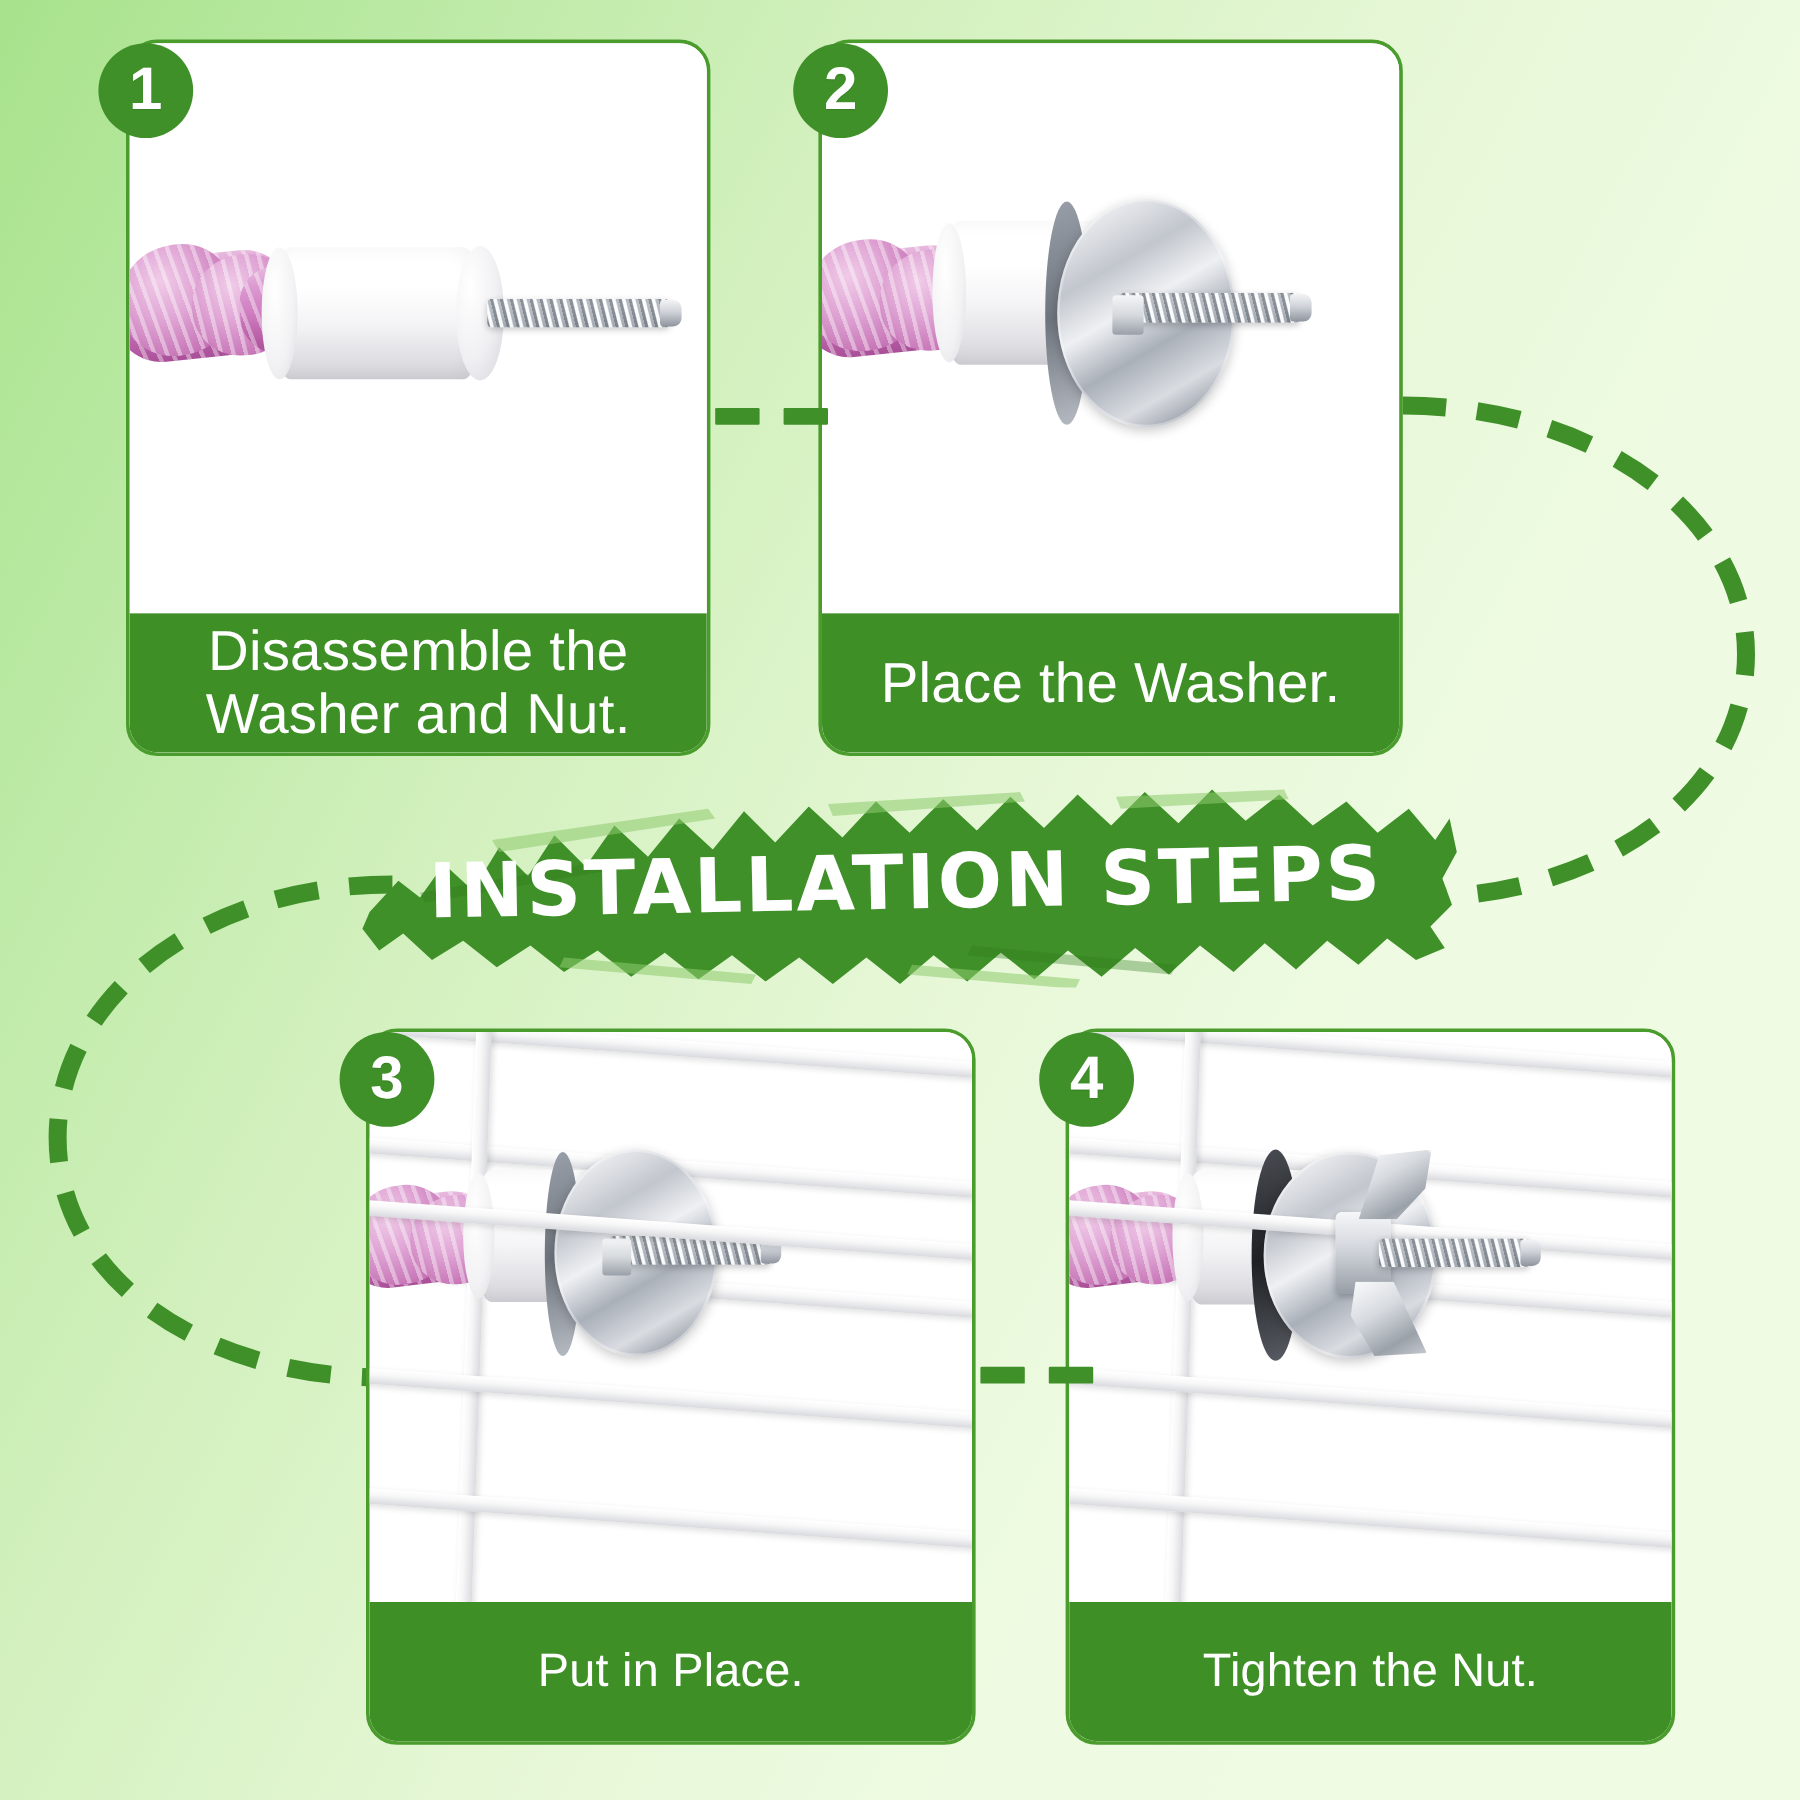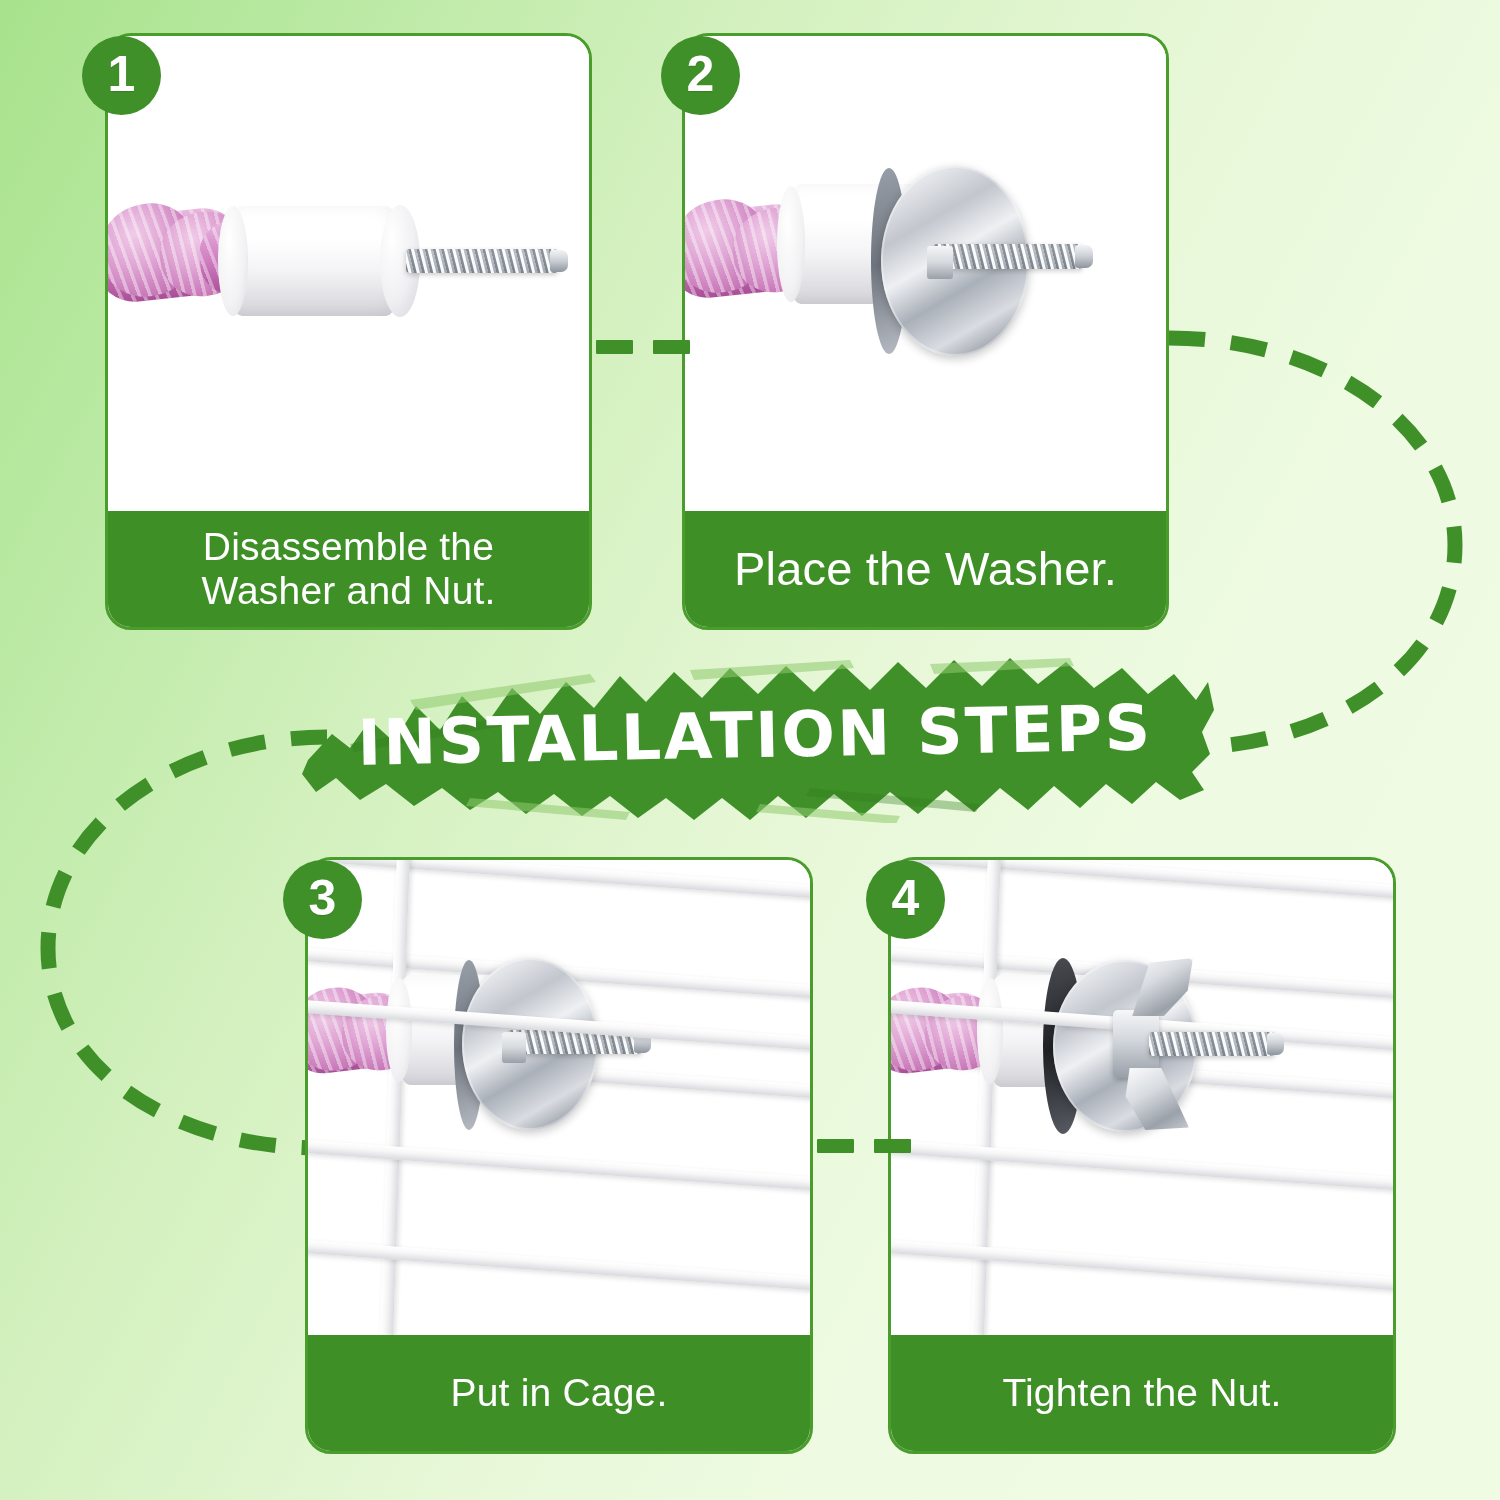--- a/index.html
+++ b/index.html
@@ -65,21 +65,21 @@
     letter-spacing: .2px;
     padding: 6px 10px;
     white-space: pre-line;
   }
 
   #card1 { left: 105px; top: 33px;  width: 487px; height: 597px; }
   #card2 { left: 682px; top: 33px;  width: 487px; height: 597px; }
   #card3 { left: 305px; top: 857px; width: 508px; height: 597px; }
   #card4 { left: 888px; top: 857px; width: 508px; height: 597px; border-radius: 26px; }
 
-  #card1 .card-footer { height: 104px; font-size: 39px; }
+  #card1 .card-footer { height: 104px; font-size: 47px; }
   #card2 .card-footer { height: 104px; font-size: 47px; }
   #card3 .card-footer { height: 104px; font-size: 39px; }
   #card4 .card-footer { height: 104px; font-size: 39px; }
 
   
   .badge {
     position: absolute;
     width: 79px; height: 79px;
     border-radius: 50%;
     background: #3f9029;
@@ -349,21 +349,21 @@
       <div class="washer" style="left:154px; top:98px; width:136px; height:172px;"></div>
 
       <div class="screw" style="left:200px; top:170px; width:134px; height:24px;"></div>
       <div class="screw-hex" style="left:194px; top:172px; width:24px; height:31px;"></div>
       <div class="screw-tip" style="left:326px; top:171px; width:17px; height:22px;"></div>
 
       <div class="bar" style="left:-40px; top:160px; width:620px; height:13px; transform:rotate(4.2deg); z-index:5;"></div>
       <div class="bar" style="left:-40px; top:300px; width:620px; height:13px; transform:rotate(4.2deg); z-index:5;"></div>
       <div class="bar" style="left:-40px; top:400px; width:620px; height:13px; transform:rotate(4.2deg); z-index:5;"></div>
     </div>
-    <div class="card-footer">Put in Cage.</div>
+    <div class="card-footer">Put in Place.</div>
   </div>
   <div class="badge" id="badge3">3</div>
 
   <div class="card" id="card4">
     <div class="card-photo">
 
       <div class="bar" style="left:-40px; top:8px;   width:620px; height:13px; transform:rotate(4.2deg);"></div>
       <div class="bar" style="left:-40px; top:108px; width:620px; height:13px; transform:rotate(4.2deg);"></div>
       <div class="bar" style="left:-40px; top:208px; width:620px; height:13px; transform:rotate(4.2deg);"></div>
       <div class="bar-v" style="left:88px; top:-20px; width:13px; height:540px; transform:rotate(2deg);"></div>

